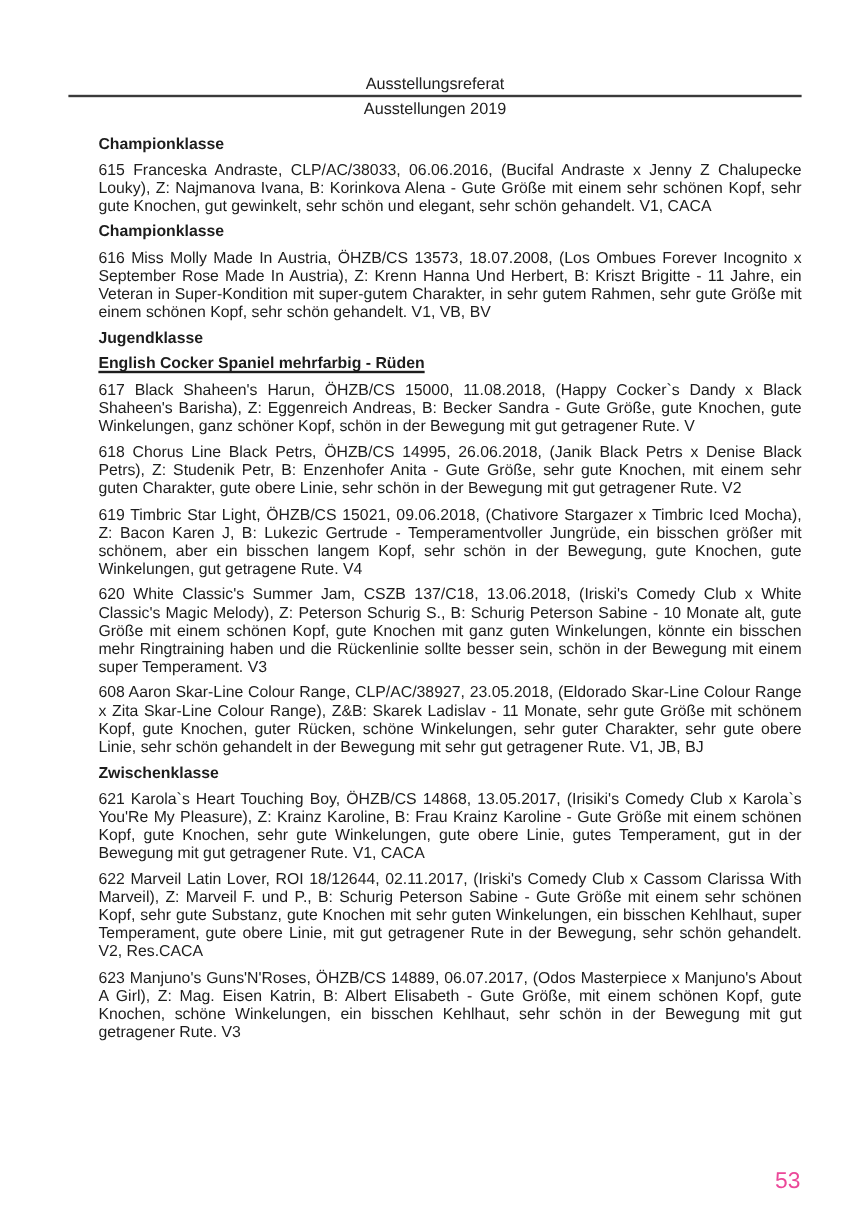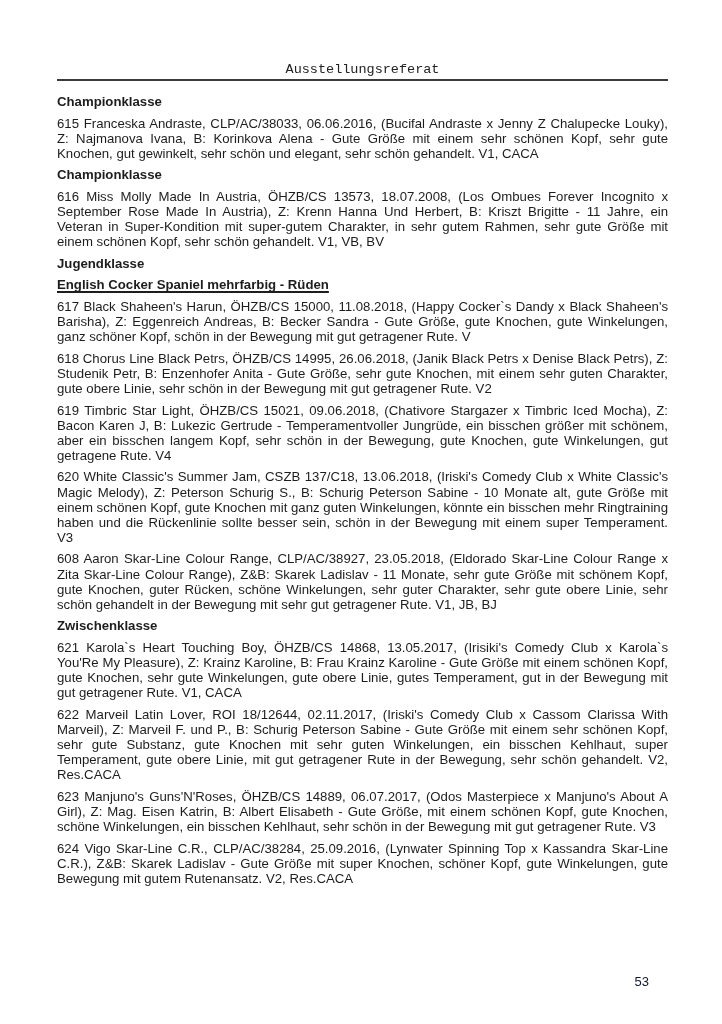--- a/index.html
+++ b/index.html
@@ -21,31 +21,31 @@
     position: absolute;
     left: 57px;
     top: 62px;
     width: 611px;
   }
   .doc-header {
     text-align: center;
     font-size: 13.5px;
     line-height: 16px;
     color: #222;
-    font-family: Liberation Mono, monospace;
   }
   .doc-header .title-row {
     border-bottom: 2px solid #3a3a3a;
     padding-bottom: 1px;
   }
   .doc-header .subtitle-row {
     padding-top: 2px;
   }
   .body-text {
     margin-top: 13px;
+    margin-left: 25px;
   }
   .block {
     margin: 0 0 6.5px 0;
     font-size: 13.2px;
     line-height: 15.1px;
     color: #1d1d1d;
   }
   .class-heading {
     font-weight: bold;
   }
@@ -54,51 +54,51 @@
     text-decoration: underline;
     text-decoration-thickness: 1.5px;
     text-underline-offset: 2px;
   }
   .entry {
     text-align: justify;
     text-justify: inter-word;
   }
   .page-number {
     position: absolute;
-    right: 73px;
+    right: 55px;
     top: 974px;
-    font-size: 13px;
-    color: #0f172a;
+    font-size: 19px;
+    color: #ec4899;
   }
 </style>
 </head>
 <body>
 
 <div class="page">
   <div class="content">
 
     <div class="doc-header">
       <div class="title-row">Ausstellungsreferat</div>
+      <div class="subtitle-row">Ausstellungen 2019</div>
     </div>
 
     <div class="body-text">
       <p class="block class-heading">Championklasse</p>
       <p class="block entry">615 Franceska Andraste, CLP/AC/38033, 06.06.2016, (Bucifal Andraste x Jenny Z Chalupecke Louky), Z: Najmanova Ivana, B: Korinkova Alena - Gute Größe mit einem sehr schönen Kopf, sehr gute Knochen, gut gewinkelt, sehr schön und elegant, sehr schön gehandelt. V1, CACA</p>
       <p class="block class-heading">Championklasse</p>
       <p class="block entry">616 Miss Molly Made In Austria, ÖHZB/CS 13573, 18.07.2008, (Los Ombues Forever Incognito x September Rose Made In Austria), Z: Krenn Hanna Und Herbert, B: Kriszt Brigitte - 11 Jahre, ein Veteran in Super-Kondition mit super-gutem Charakter, in sehr gutem Rahmen, sehr gute Größe mit einem schönen Kopf, sehr schön gehandelt. V1, VB, BV</p>
       <p class="block class-heading">Jugendklasse</p>
       <p class="block breed-heading">English Cocker Spaniel mehrfarbig - Rüden</p>
       <p class="block entry">617 Black Shaheen's Harun, ÖHZB/CS 15000, 11.08.2018, (Happy Cocker`s Dandy x Black Shaheen's Barisha), Z: Eggenreich Andreas, B: Becker Sandra - Gute Größe, gute Knochen, gute Winkelungen, ganz schöner Kopf, schön in der Bewegung mit gut getragener Rute. V</p>
       <p class="block entry">618 Chorus Line Black Petrs, ÖHZB/CS 14995, 26.06.2018, (Janik Black Petrs x Denise Black Petrs), Z: Studenik Petr, B: Enzenhofer Anita - Gute Größe, sehr gute Knochen, mit einem sehr guten Charakter, gute obere Linie, sehr schön in der Bewegung mit gut getragener Rute. V2</p>
       <p class="block entry">619 Timbric Star Light, ÖHZB/CS 15021, 09.06.2018, (Chativore Stargazer x Timbric Iced Mocha), Z: Bacon Karen J, B: Lukezic Gertrude - Temperamentvoller Jungrüde, ein bisschen größer mit schönem, aber ein bisschen langem Kopf, sehr schön in der Bewegung, gute Knochen, gute Winkelungen, gut getragene Rute. V4</p>
       <p class="block entry">620 White Classic's Summer Jam, CSZB 137/C18, 13.06.2018, (Iriski's Comedy Club x White Classic's Magic Melody), Z: Peterson Schurig S., B: Schurig Peterson Sabine - 10 Monate alt, gute Größe mit einem schönen Kopf, gute Knochen mit ganz guten Winkelungen, könnte ein bisschen mehr Ringtraining haben und die Rückenlinie sollte besser sein, schön in der Bewegung mit einem super Temperament. V3</p>
       <p class="block entry">608 Aaron Skar-Line Colour Range, CLP/AC/38927, 23.05.2018, (Eldorado Skar-Line Colour Range x Zita Skar-Line Colour Range), Z&amp;B: Skarek Ladislav - 11 Monate, sehr gute Größe mit schönem Kopf, gute Knochen, guter Rücken, schöne Winkelungen, sehr guter Charakter, sehr gute obere Linie, sehr schön gehandelt in der Bewegung mit sehr gut getragener Rute. V1, JB, BJ</p>
       <p class="block class-heading">Zwischenklasse</p>
       <p class="block entry">621 Karola`s Heart Touching Boy, ÖHZB/CS 14868, 13.05.2017, (Irisiki's Comedy Club x Karola`s You'Re My Pleasure), Z: Krainz Karoline, B: Frau Krainz Karoline - Gute Größe mit einem schönen Kopf, gute Knochen, sehr gute Winkelungen, gute obere Linie, gutes Temperament, gut in der Bewegung mit gut getragener Rute. V1, CACA</p>
       <p class="block entry">622 Marveil Latin Lover, ROI 18/12644, 02.11.2017, (Iriski's Comedy Club x Cassom Clarissa With Marveil), Z: Marveil F. und P., B: Schurig Peterson Sabine - Gute Größe mit einem sehr schönen Kopf, sehr gute Substanz, gute Knochen mit sehr guten Winkelungen, ein bisschen Kehlhaut, super Temperament, gute obere Linie, mit gut getragener Rute in der Bewegung, sehr schön gehandelt. V2, Res.CACA</p>
       <p class="block entry">623 Manjuno's Guns'N'Roses, ÖHZB/CS 14889, 06.07.2017, (Odos Masterpiece x Manjuno's About A Girl), Z: Mag. Eisen Katrin, B: Albert Elisabeth - Gute Größe, mit einem schönen Kopf, gute Knochen, schöne Winkelungen, ein bisschen Kehlhaut, sehr schön in der Bewegung mit gut getragener Rute. V3</p>
-      <p class="block entry">624 Vigo Skar-Line C.R., CLP/AC/38284, 25.09.2016, (Lynwater Spinning Top x Kassandra Skar-Line C.R.), Z&amp;B: Skarek Ladislav - Gute Größe mit super Knochen, schöner Kopf, gute Winkelungen, gute Bewegung mit gutem Rutenansatz. V2, Res.CACA</p>
     </div>
 
   </div>
 
   <div class="page-number">53</div>
 </div>
 
 </body></html>

